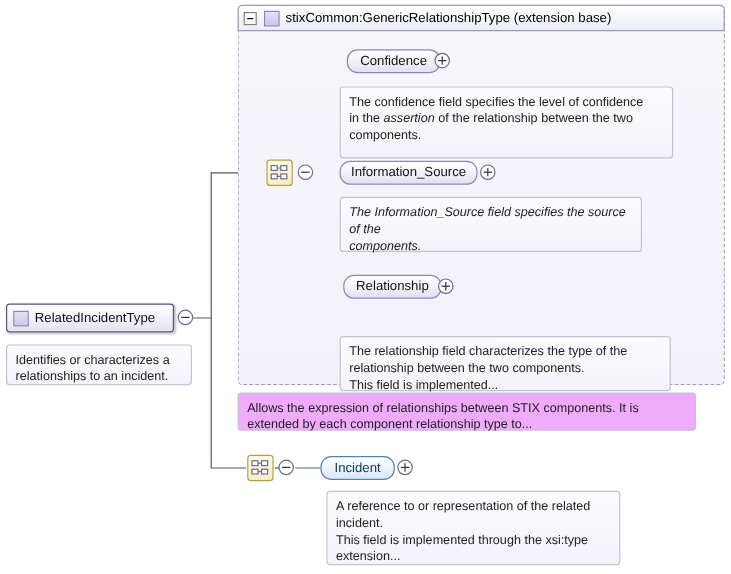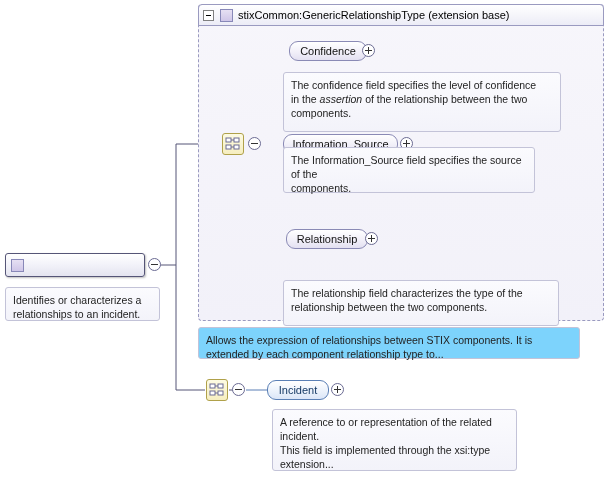--- a/index.html
+++ b/index.html
@@ -195,21 +195,21 @@
     box-sizing: border-box;
     border: 1px solid #c3c3d8;
     border-radius: 3px;
     background: linear-gradient(to bottom, #fbfbfe 0%, #f3f3fa 100%);
     padding: 5px 7px;
     font-size: 10.5px;
     line-height: 14px;
     color: #222;
   }
   .doc.plain {
-    background: #7dd3fc;
+    background: #f0abfc;
   }
   .doc em {
     font-style: italic;
     text-align: right;
   }
 
   
   .seq {
     position: absolute;
     width: 22px;
@@ -254,32 +254,33 @@
   <div class="doc" style="left:283px; top:72px; width:278px; height:60px;">
     <div>The confidence field specifies the level of confidence</div>
     <div>in the <em>assertion</em> of the relationship between the two</div>
     <div>components.</div>
   </div>
 
   <div class="elem" style="left:283px; top:134px; width:115px;">
     <span>Information_Source</span>
   </div>
   <div class="plus-circle" style="left:400px; top:137px;"></div>
-  <div class="doc" style="left:283px; top:147px; width:252px; height:46px;">
+  <div class="doc" style="left:283px; top:164px; width:252px; height:46px;font-style:italic;">
     <div>The Information_Source field specifies the source of the</div>
     <div>components.</div>
   </div>
 
   <div class="elem" style="left:286px; top:229px; width:82px;">
     <span>Relationship</span>
   </div>
   <div class="plus-circle" style="left:365px; top:232px;"></div>
   <div class="doc" style="left:283px; top:260px; width:276px; height:46px;margin-top:20px;">
     <div>The relationship field characterizes the type of the</div>
     <div>relationship between the two components.</div>
+    <div>This field is implemented...</div>
   </div>
 
   <div class="seq" style="left:222px; top:133px;">
     <svg width="20" height="20" viewBox="0 0 20 20">
       <rect x="3" y="4" width="5" height="4" fill="#ffffff" stroke="#6b6b93" stroke-width="1"></rect>
       <rect x="11" y="4" width="5" height="4" fill="#ffffff" stroke="#6b6b93" stroke-width="1"></rect>
       <rect x="3" y="11" width="5" height="4" fill="#ffffff" stroke="#6b6b93" stroke-width="1"></rect>
       <rect x="11" y="11" width="5" height="4" fill="#ffffff" stroke="#6b6b93" stroke-width="1"></rect>
       <line x1="8" y1="6" x2="11" y2="6" stroke="#6b6b93" stroke-width="1"></line>
       <line x1="8" y1="13" x2="11" y2="13" stroke="#6b6b93" stroke-width="1"></line>
@@ -309,19 +310,20 @@
   <div class="plus-circle" style="left:331px; top:383px;"></div>
   <div class="doc" style="left:272px; top:409px; width:245px; height:62px;">
     <div>A reference to or representation of the related</div>
     <div>incident.</div>
     <div>This field is implemented through the xsi:type</div>
     <div>extension...</div>
   </div>
 
   <div class="node" id="root-node">
     <span class="sq"></span>
+    <span>RelatedIncidentType</span>
   </div>
   <div class="minus-circle" style="left:148px; top:258px;"></div>
   <div class="doc" style="left:5px; top:287px; width:155px; height:34px;">
     <span>Identifies or characterizes a relationships to an incident.</span>
   </div>
 
 </div>
 
 </body></html>

